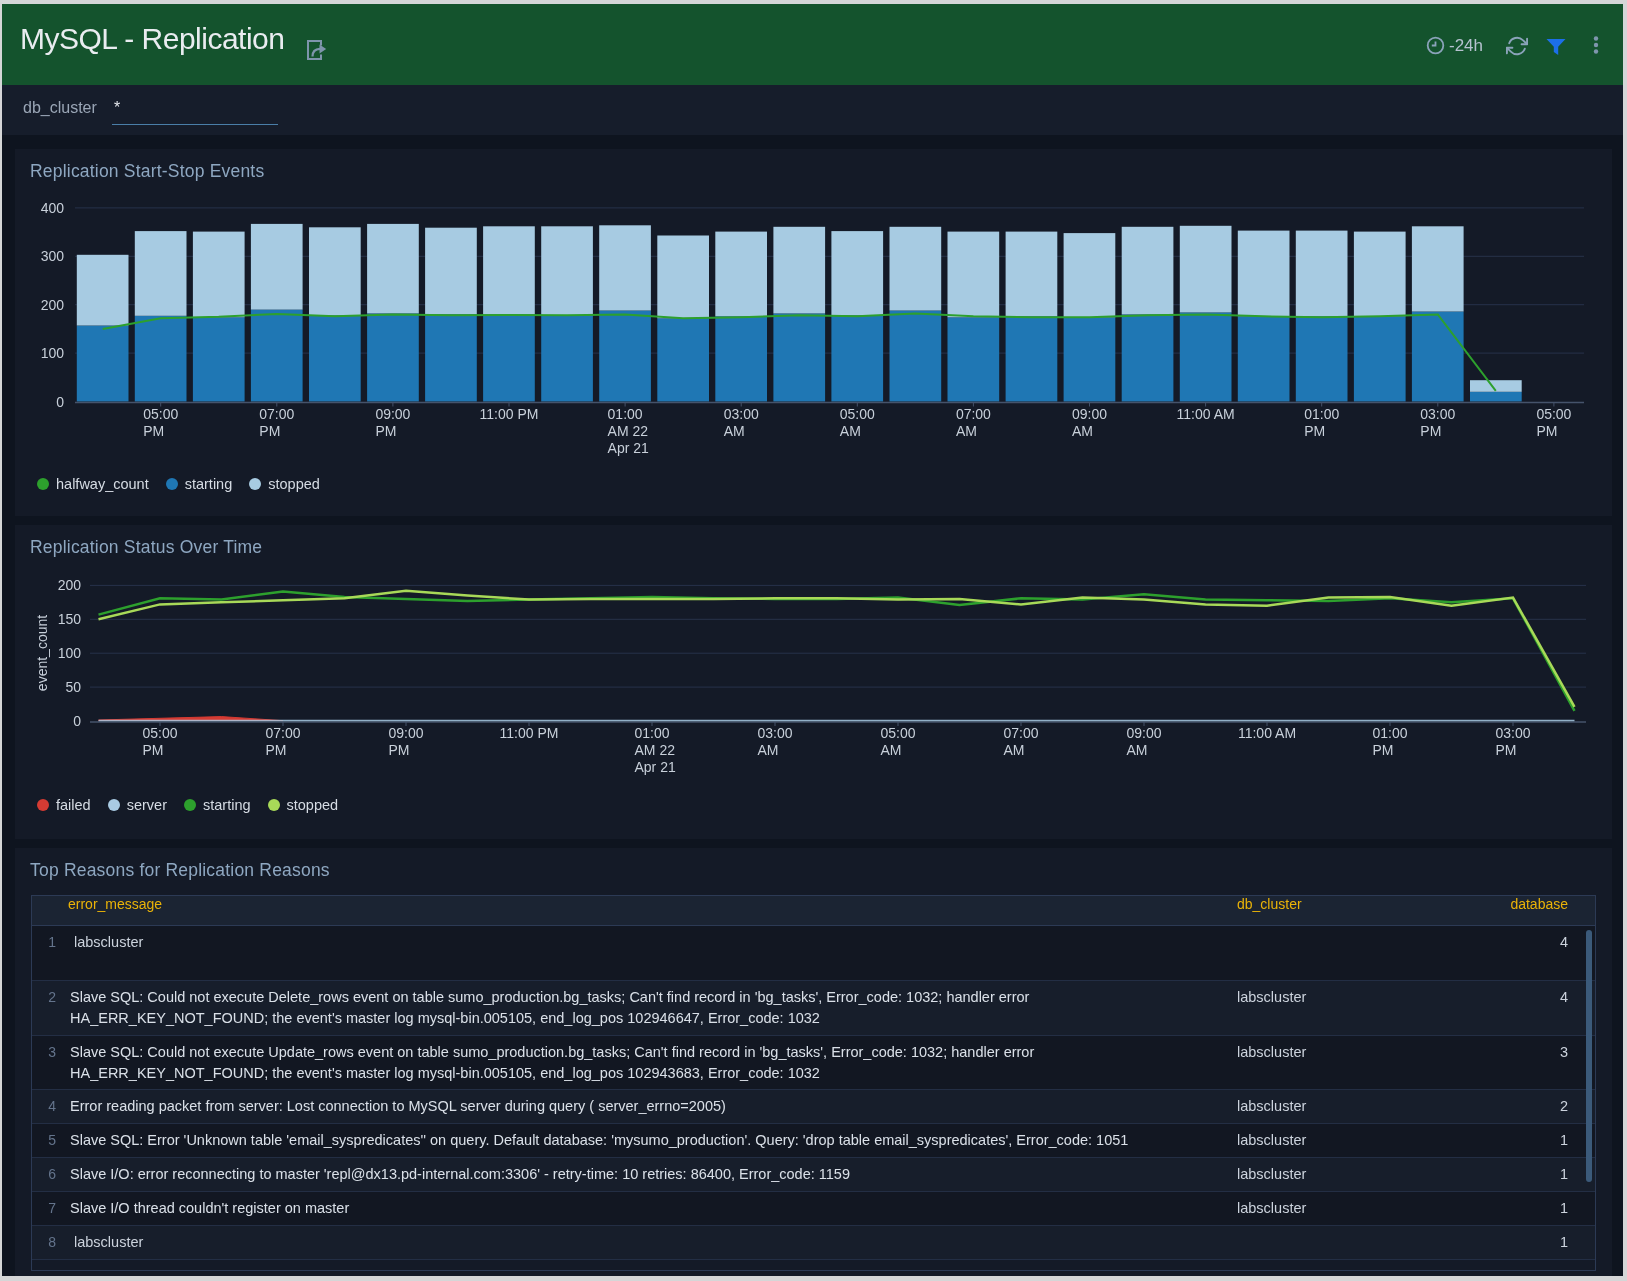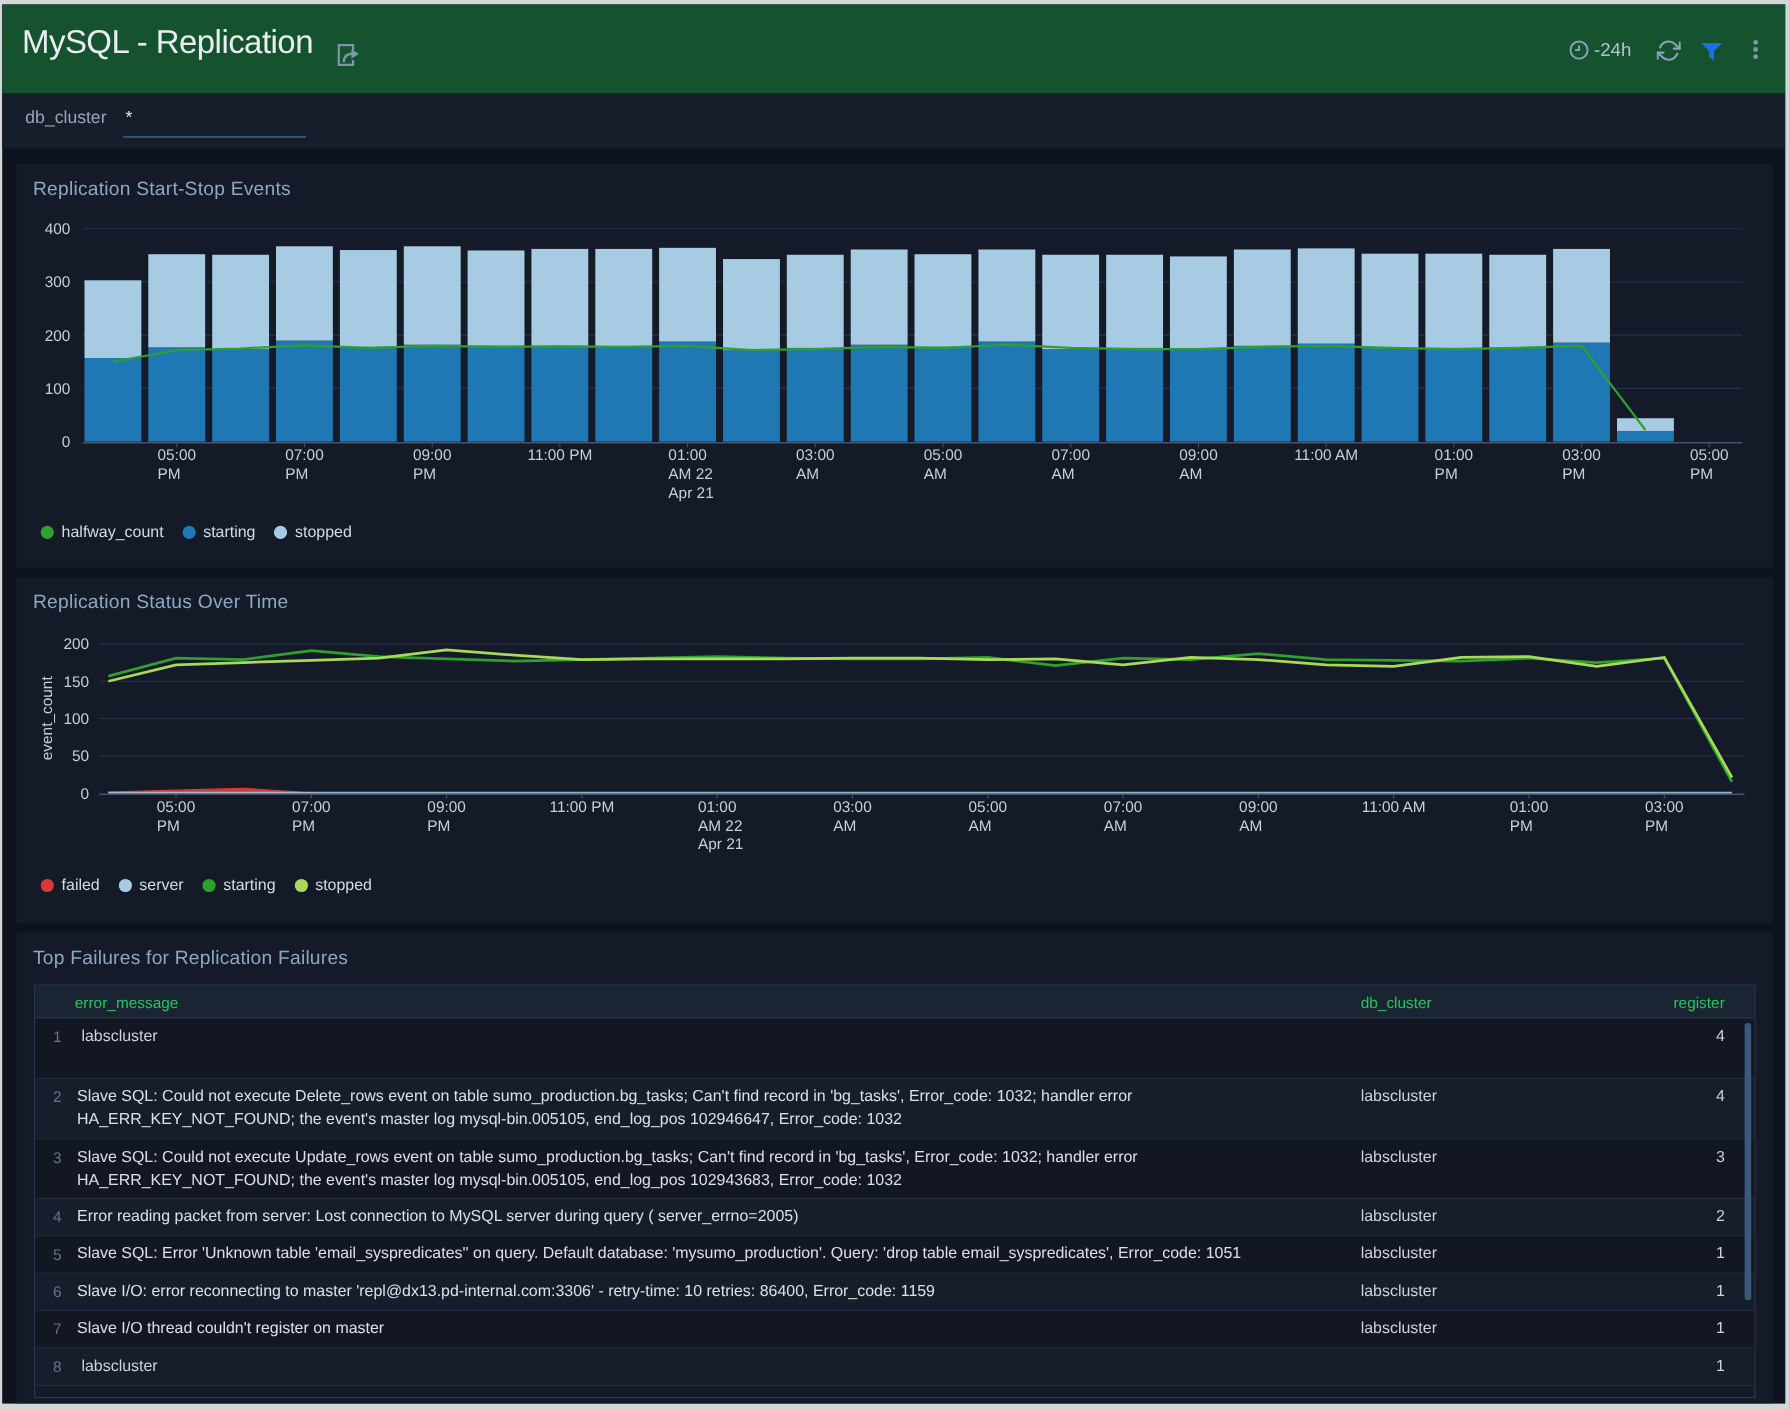--- a/index.html
+++ b/index.html
@@ -13,21 +13,21 @@
 .fbar .lab{position:absolute;left:21px;top:14px;font-size:16px;color:#9aa6b6}
 .fbar .star{position:absolute;left:112px;top:14px;font-size:16px;color:#e6e9ee}
 .fbar .ul{position:absolute;left:110px;top:39px;width:166px;height:0;border-bottom:1.5px solid #4a7ea8}
 .panel{position:absolute;left:13px;width:1597px;background:#141a27;overflow:hidden}
 .ptitle{position:absolute;left:15px;top:12px;font-size:17.5px;font-weight:500;color:#8ea7c1;letter-spacing:0.2px}
 .leg{position:absolute;display:flex;align-items:center;font-size:14.5px;color:#d6dce4}
 .ld{width:12px;height:12px;border-radius:50%;display:inline-block;margin-right:7px}
 .lt{margin-right:17px}
 svg text{font-family:"Liberation Sans",sans-serif}
 .tbl{position:absolute;left:16px;top:47px;width:1565px;height:376px;border:1px solid #2c3a55}
-.thead{display:flex;height:30px;background:#1b2433;border-bottom:1px solid #2c3a55;color:#22c55e;font-size:14px;align-items:center}
+.thead{display:flex;height:30px;background:#1b2433;border-bottom:1px solid #2c3a55;color:#eab308;font-size:14px;align-items:flex-start}
 .trow{display:flex;font-size:14.5px;color:#dae0e8;line-height:21.5px;border-bottom:1px solid #232e44}
 .trow.odd{background:#121722}
 .trow.even{background:#171e2b}
 .tc-n{width:31px;text-align:right;padding:5.5px 7px 0 0;color:#64748c;font-size:14px;flex:none}
 .tc-m{width:1163px;padding:5.5px 10px 0 7px;flex:none}
 .tc-d{width:255px;padding:5.5px 0 0 11px;flex:none;color:#ccd3dd}
 .tc-f{flex:1;text-align:right;padding:5.5px 27px 0 0;color:#ccd3dd}
 .th-m{width:1194px;padding-left:36px;flex:none}
 .th-d{width:255px;padding-left:11px;flex:none}
 .th-f{flex:1;text-align:right;padding-right:27px}
@@ -241,26 +241,26 @@
         <span class="ld" style="background:#a9cbe3"></span>
         <span class="lt">server</span>
         <span class="ld" style="background:#2da02d"></span>
         <span class="lt">starting</span>
         <span class="ld" style="background:#a8d958"></span>
         <span class="lt">stopped</span>
       </div>
   </div>
 
   <div class="panel" style="top:844px;height:428px">
-    <div class="ptitle">Top Failures for Replication Failures</div>
+    <div class="ptitle">Top Reasons for Replication Reasons</div>
     <div class="tbl">
       <div class="thead">
           <div class="th-m">error_message</div>
           <div class="th-d">db_cluster</div>
-          <div class="th-f">register</div>
+          <div class="th-f">database</div>
         </div>
       <div class="trow odd" style="height:55px">
           <div class="tc-n">1</div>
           <div class="tc-d">labscluster</div>
           <div class="tc-f">4</div>
         </div>
 <div class="trow even" style="height:55px">
           <div class="tc-n">2</div>
           <div class="tc-m">Slave SQL: Could not execute Delete_rows event on table sumo_production.bg_tasks; Can't find record in 'bg_tasks', Error_code: 1032; handler error<br>HA_ERR_KEY_NOT_FOUND; the event's master log mysql-bin.005105, end_log_pos 102946647, Error_code: 1032</div>
           <div class="tc-d">labscluster</div>

